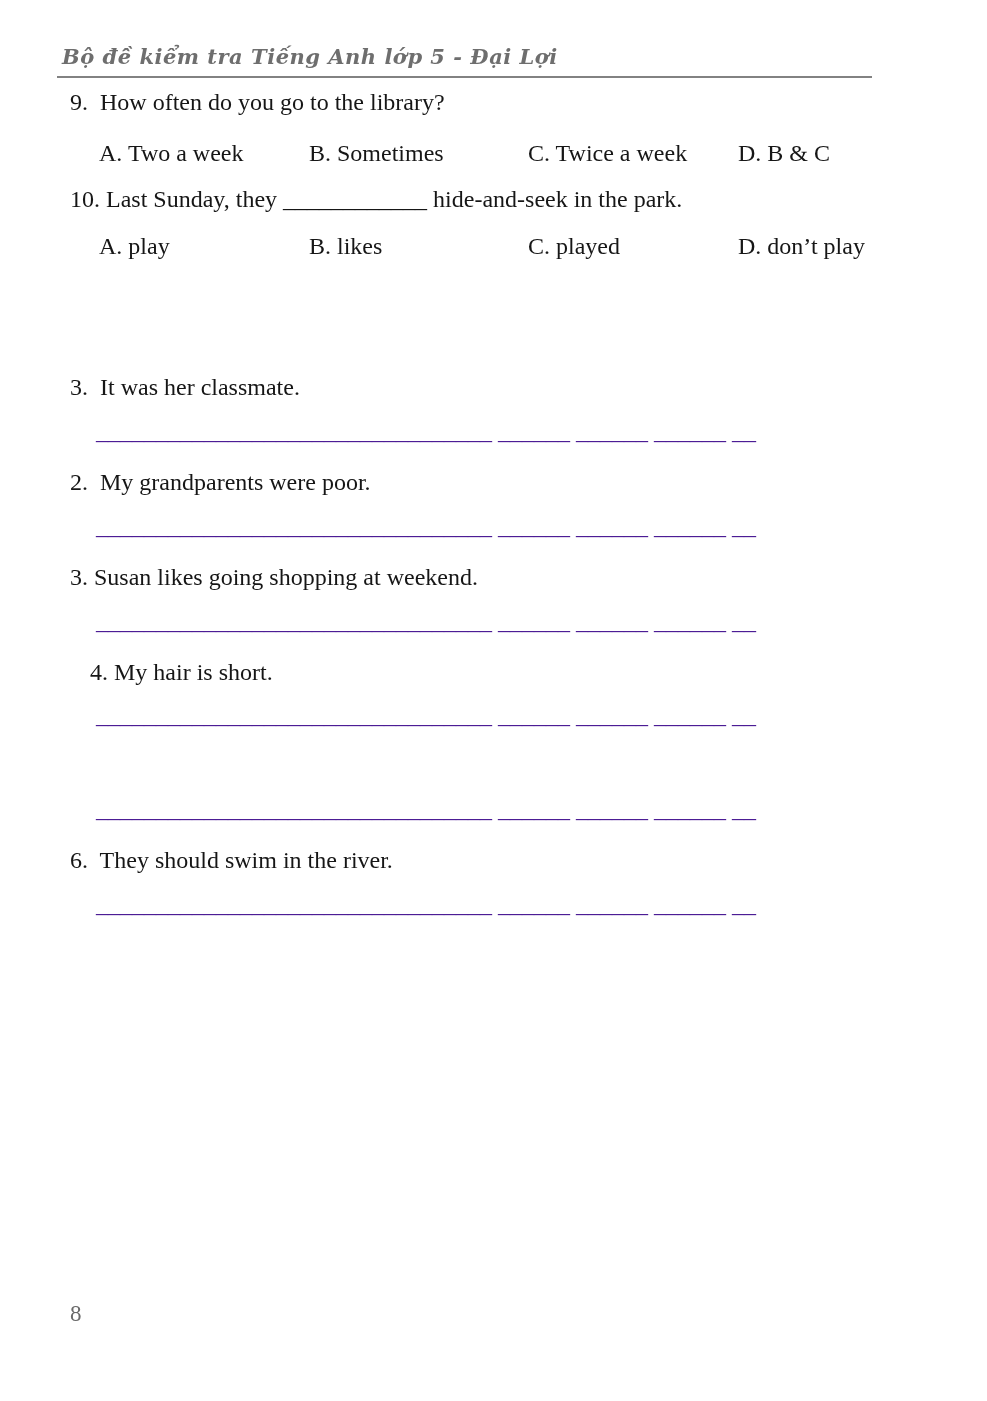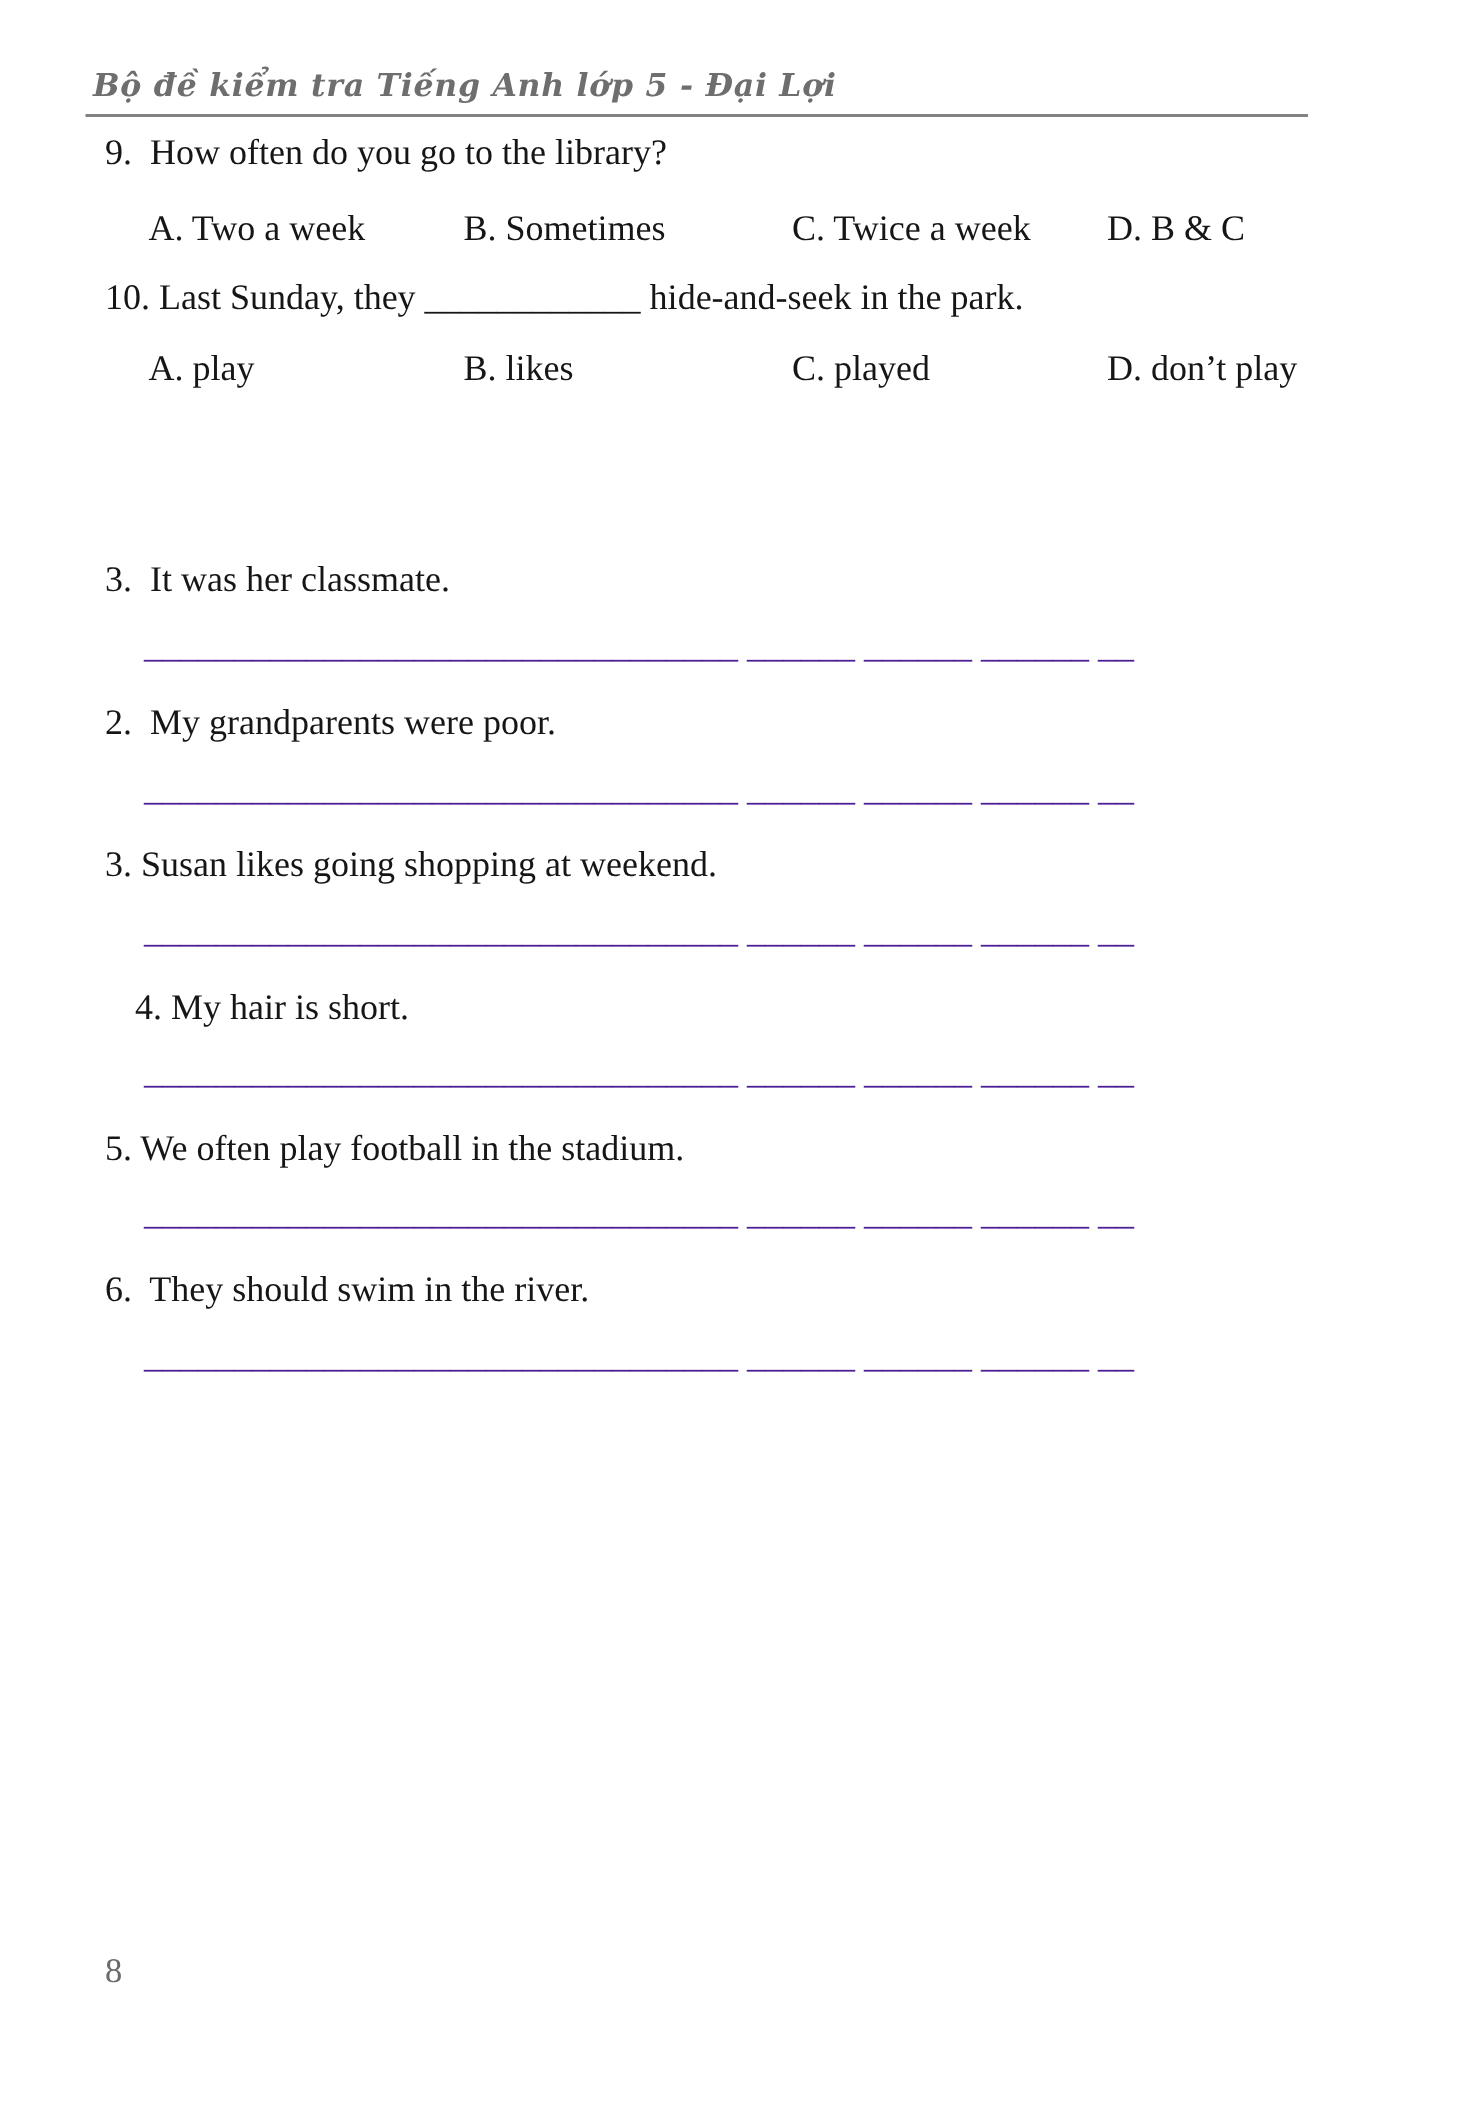--- a/index.html
+++ b/index.html
@@ -109,21 +109,20 @@
 
   <div class="line item-1 pre">2.  My grandparents were poor.</div>
   <div class="line blank blank-1 pre">_________________________________ ______ ______ ______ __</div>
 
   <div class="line item-2 pre">3. Susan likes going shopping at weekend.</div>
   <div class="line blank blank-2 pre">_________________________________ ______ ______ ______ __</div>
 
   <div class="line item-3 pre">4. My hair is short.</div>
   <div class="line blank blank-3 pre">_________________________________ ______ ______ ______ __</div>
 
-  <div class="line item-4 pre">5. We often play football in the stadium.</div>
   <div class="line blank blank-4 pre">_________________________________ ______ ______ ______ __</div>
 
   <div class="line item-5 pre">6.  They should swim in the river.</div>
   <div class="line blank blank-5 pre">_________________________________ ______ ______ ______ __</div>
 
   <div class="page-number">8</div>
 
 </div>
 
 </body></html>

